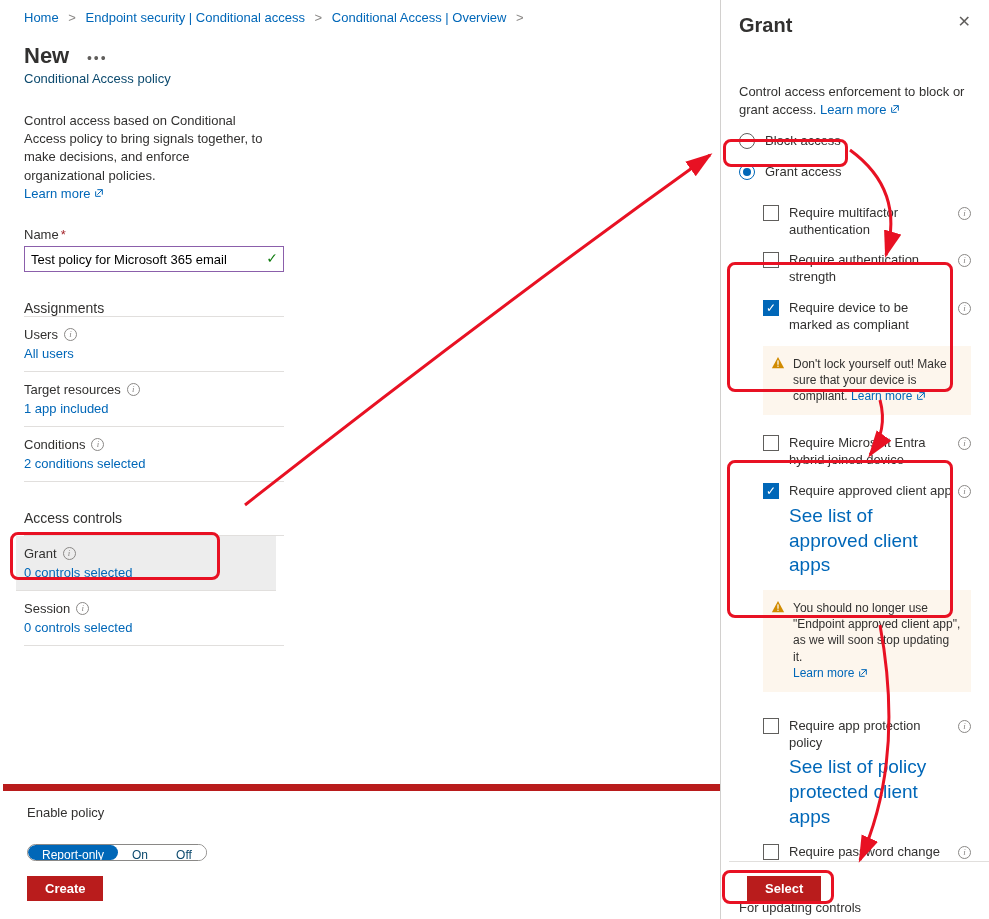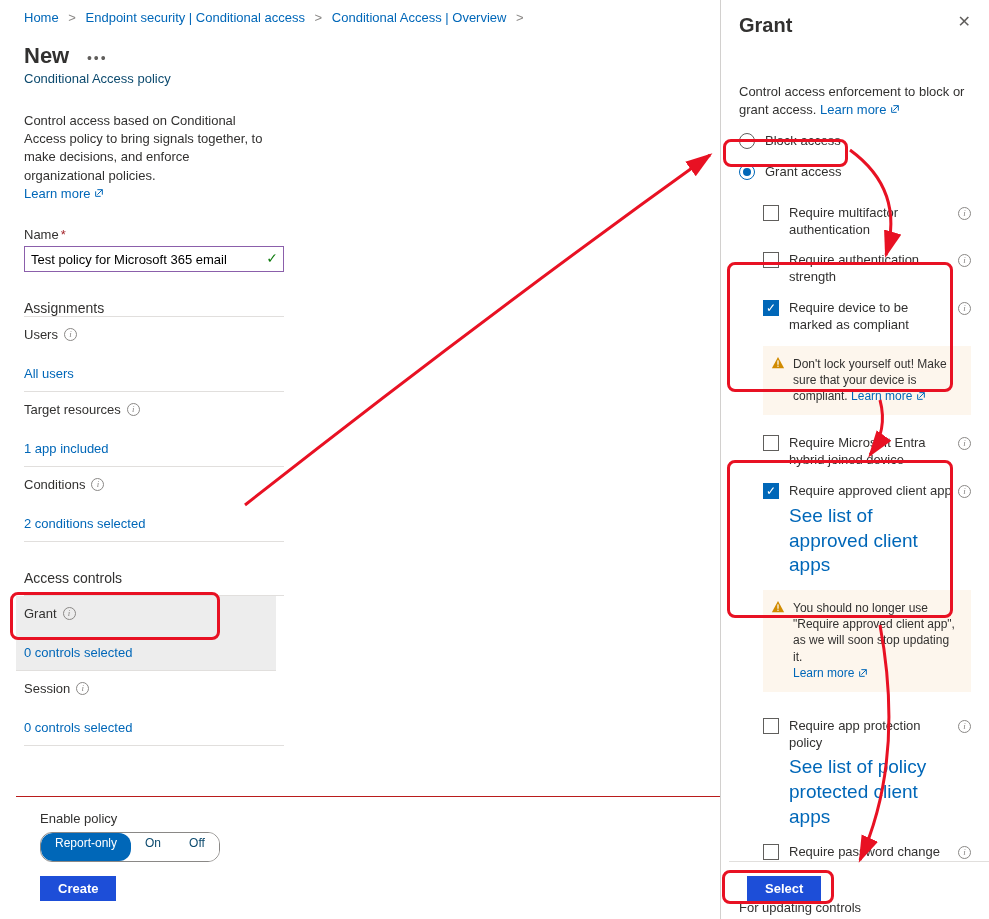--- a/index.html
+++ b/index.html
@@ -65,21 +65,21 @@
     width:260px;
     padding: 10px 0 10px 0;
     border-bottom: 1px solid #e1dfdd;
   }
   .assign-row { display:flex; align-items:center; gap:6px;}
   .info-icon {
     display:inline-flex; width:13px; height:13px; border:1px solid #8a8886;
     border-radius:50%; align-items:center; justify-content:center;
     font-size:9px; color:#8a8886; line-height:1; font-style:italic; font-family:Georgia,serif;
   }
-  .assign-value { margin-top:24px; display:inline-block; }
+  .assign-value { margin-top:4px; display:inline-block; }
 
   .grant-block {
     width:260px;
     padding: 10px 0 10px 8px;
     border-bottom:1px solid #e1dfdd;
     background:#ededed;
     position:relative;
     margin-left:-8px;
   }
   .grant-block .assign-row{ margin-left:0;}
@@ -88,49 +88,49 @@
     left:-6px; top:-4px;
     width:210px; height:48px;
     border:3px solid #e81123;
     border-radius:8px;
     pointer-events:none;
   }
 
   
   .bottom-bar {
     position:absolute;
-    left:16px; bottom:0;
+    left:3px; bottom:0;
     width:720px;
     padding:14px 24px 18px 24px;
-    border-top:1px solid #b91c1c;
+    border-top:7px solid #b91c1c;
     background:#fff;
   }
   .toggle3 {
     display:inline-flex;
     border:1px solid #8a8886;
     border-radius:12px;
     overflow:hidden;
-    height:30px;
+    height:17px;
     font-size:12px;
-    margin-top:6px;
+    margin-top:24px;
   }
   .toggle3 > div {
     padding:3px 14px;
     cursor:pointer;
     color:#0c4a6e;
     background:#fff;
   }
   .toggle3 > div.active {
     background:#0067b8;
     color:#fff;
     border-radius:12px;
   }
   .btn-primary {
     display:inline-block;
-    background:#1d4ed8;
+    background:#b91c1c;
     color:#fff;
     padding:5px 18px;
     border:none;
     font-size:13px;
     font-weight:600;
     cursor:pointer;
     margin-top:14px;
   }
 
   
@@ -383,21 +383,21 @@
   </div>
 
   <div class="warn-box">
     <span class="warn-icon">
       <svg viewBox="0 0 16 16">
           <path d="M8 1 L15 14 H1 Z" fill="#d18b00"></path>
           <rect x="7.3" y="5" width="1.4" height="5" fill="#fff"></rect>
           <rect x="7.3" y="11" width="1.4" height="1.4" fill="#fff"></rect>
         </svg>
     </span>
-    <span>You should no longer use "Require approved client app", as we will soon stop updating it.</span>
+    <span>You should no longer use "Endpoint approved client app", as we will soon stop updating it.</span>
     <br>
     <a class="link ext-link">
       <span>Learn more</span>
       <span class="ext-icon">
         <svg viewBox="0 0 12 12">
             <path d="M4 2h6v6M10 2L4 8M2 4v6h6" fill="none" stroke="#0067b8" stroke-width="1.2"></path>
           </svg>
       </span>
     </a>
   </div>

